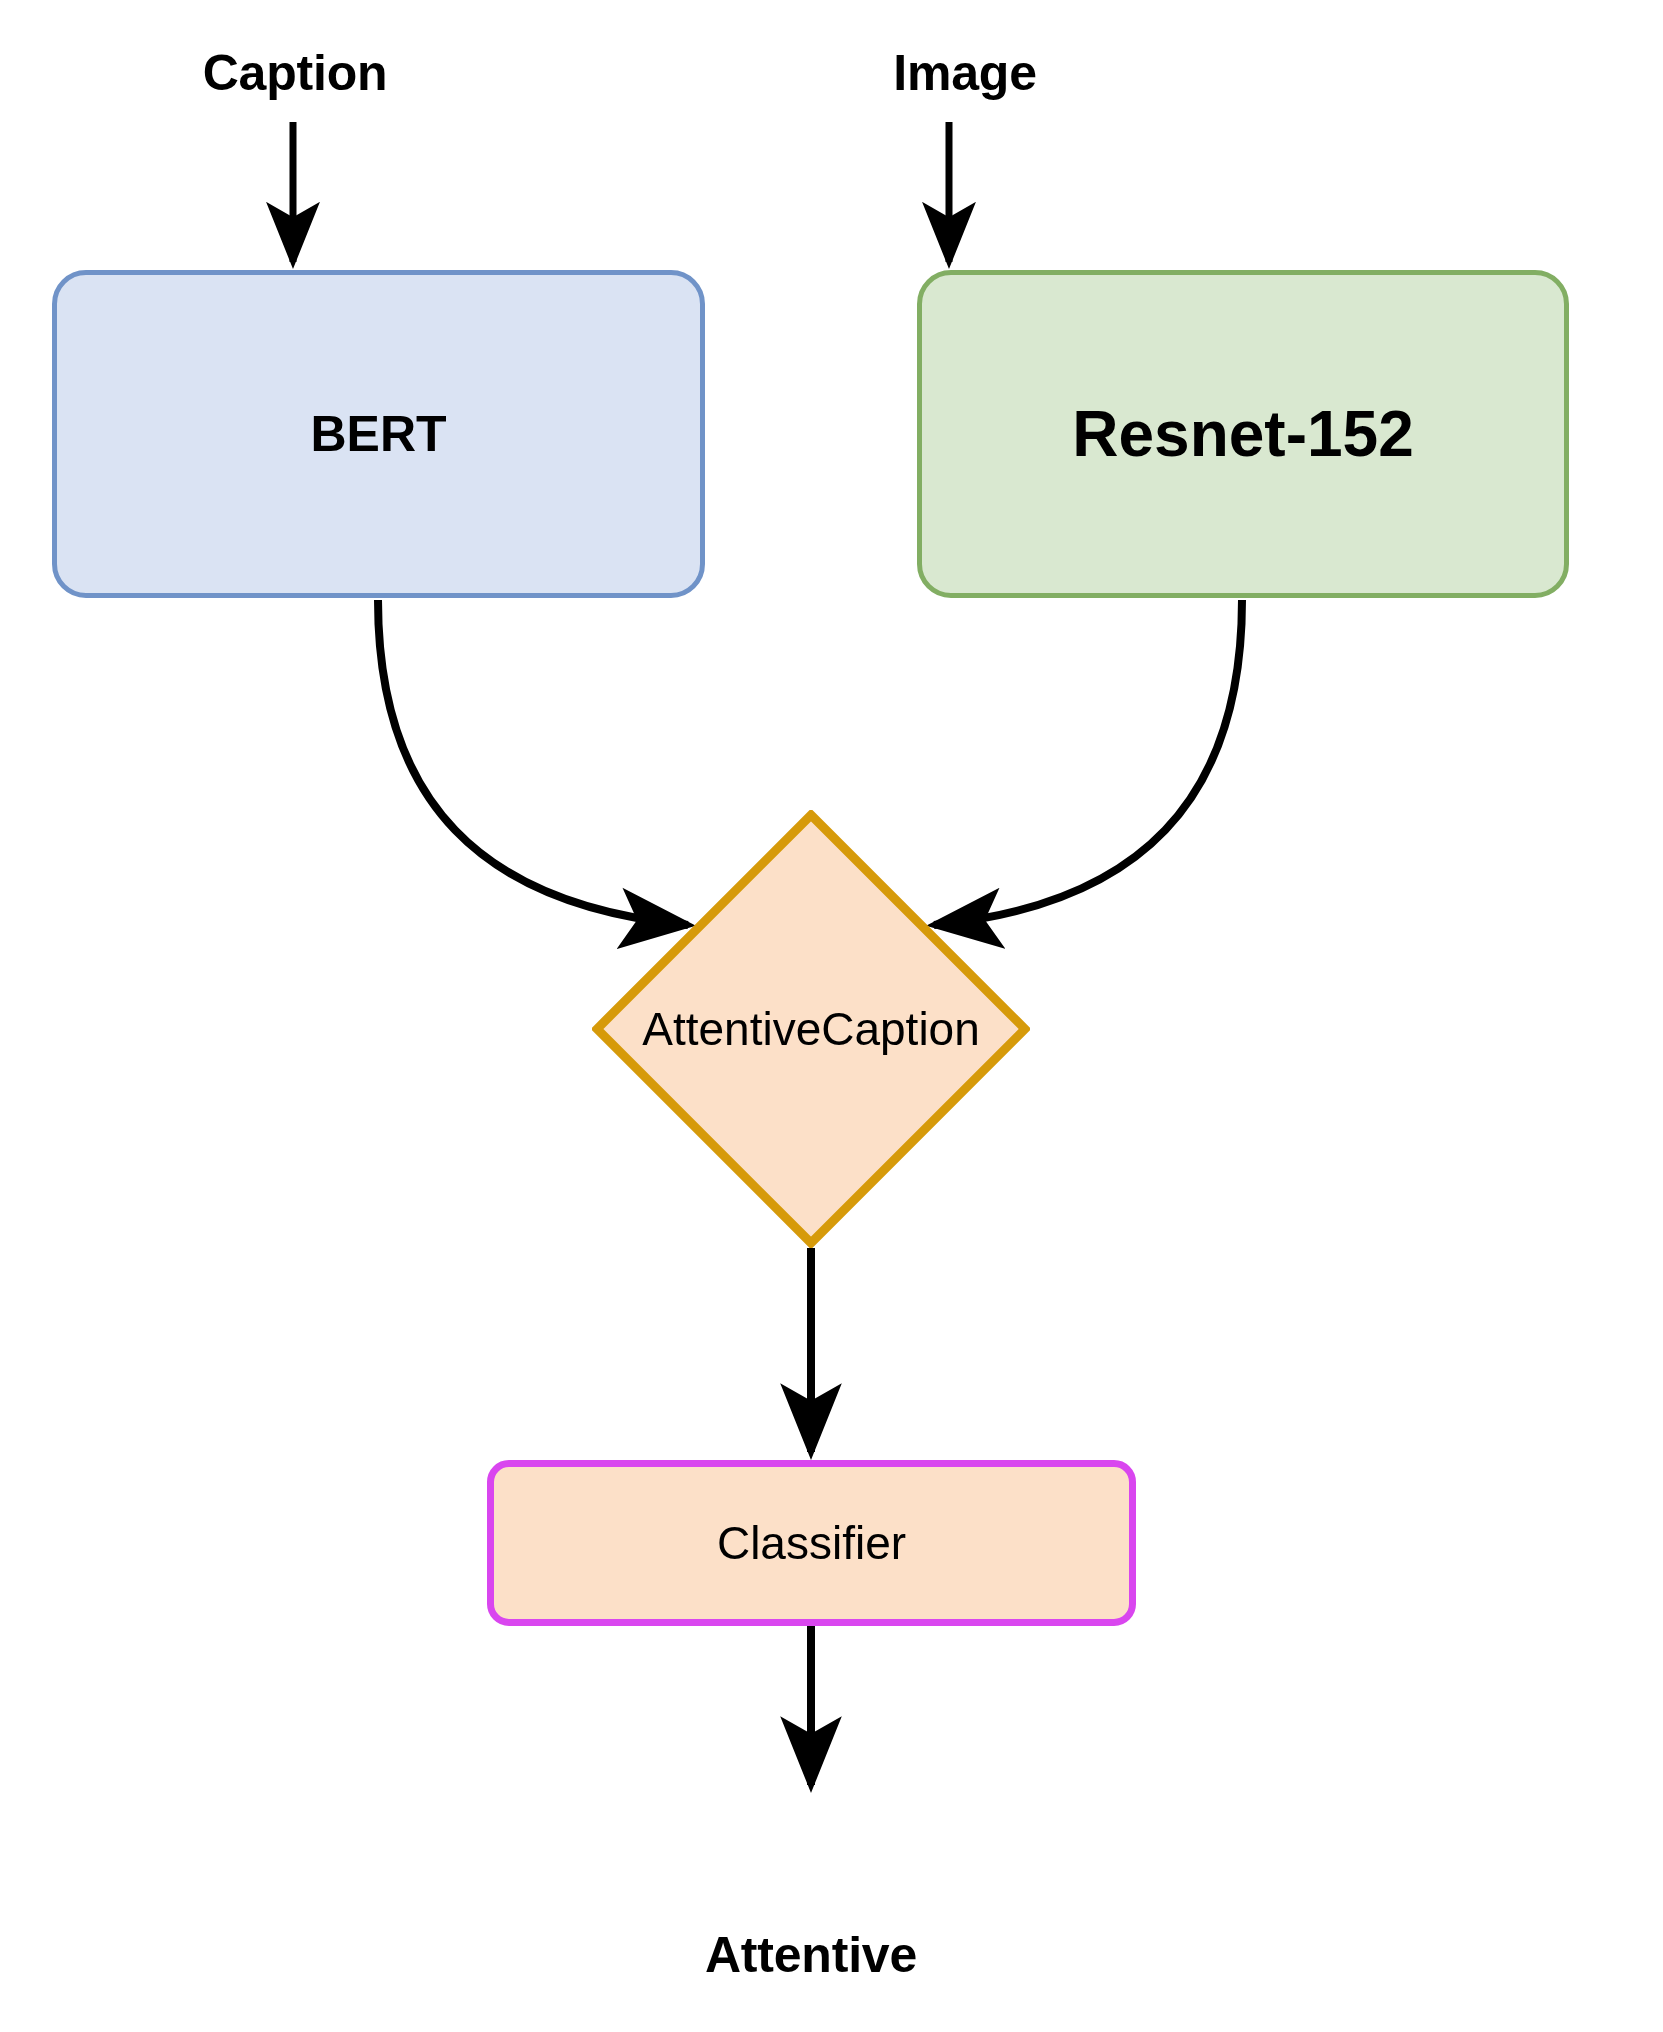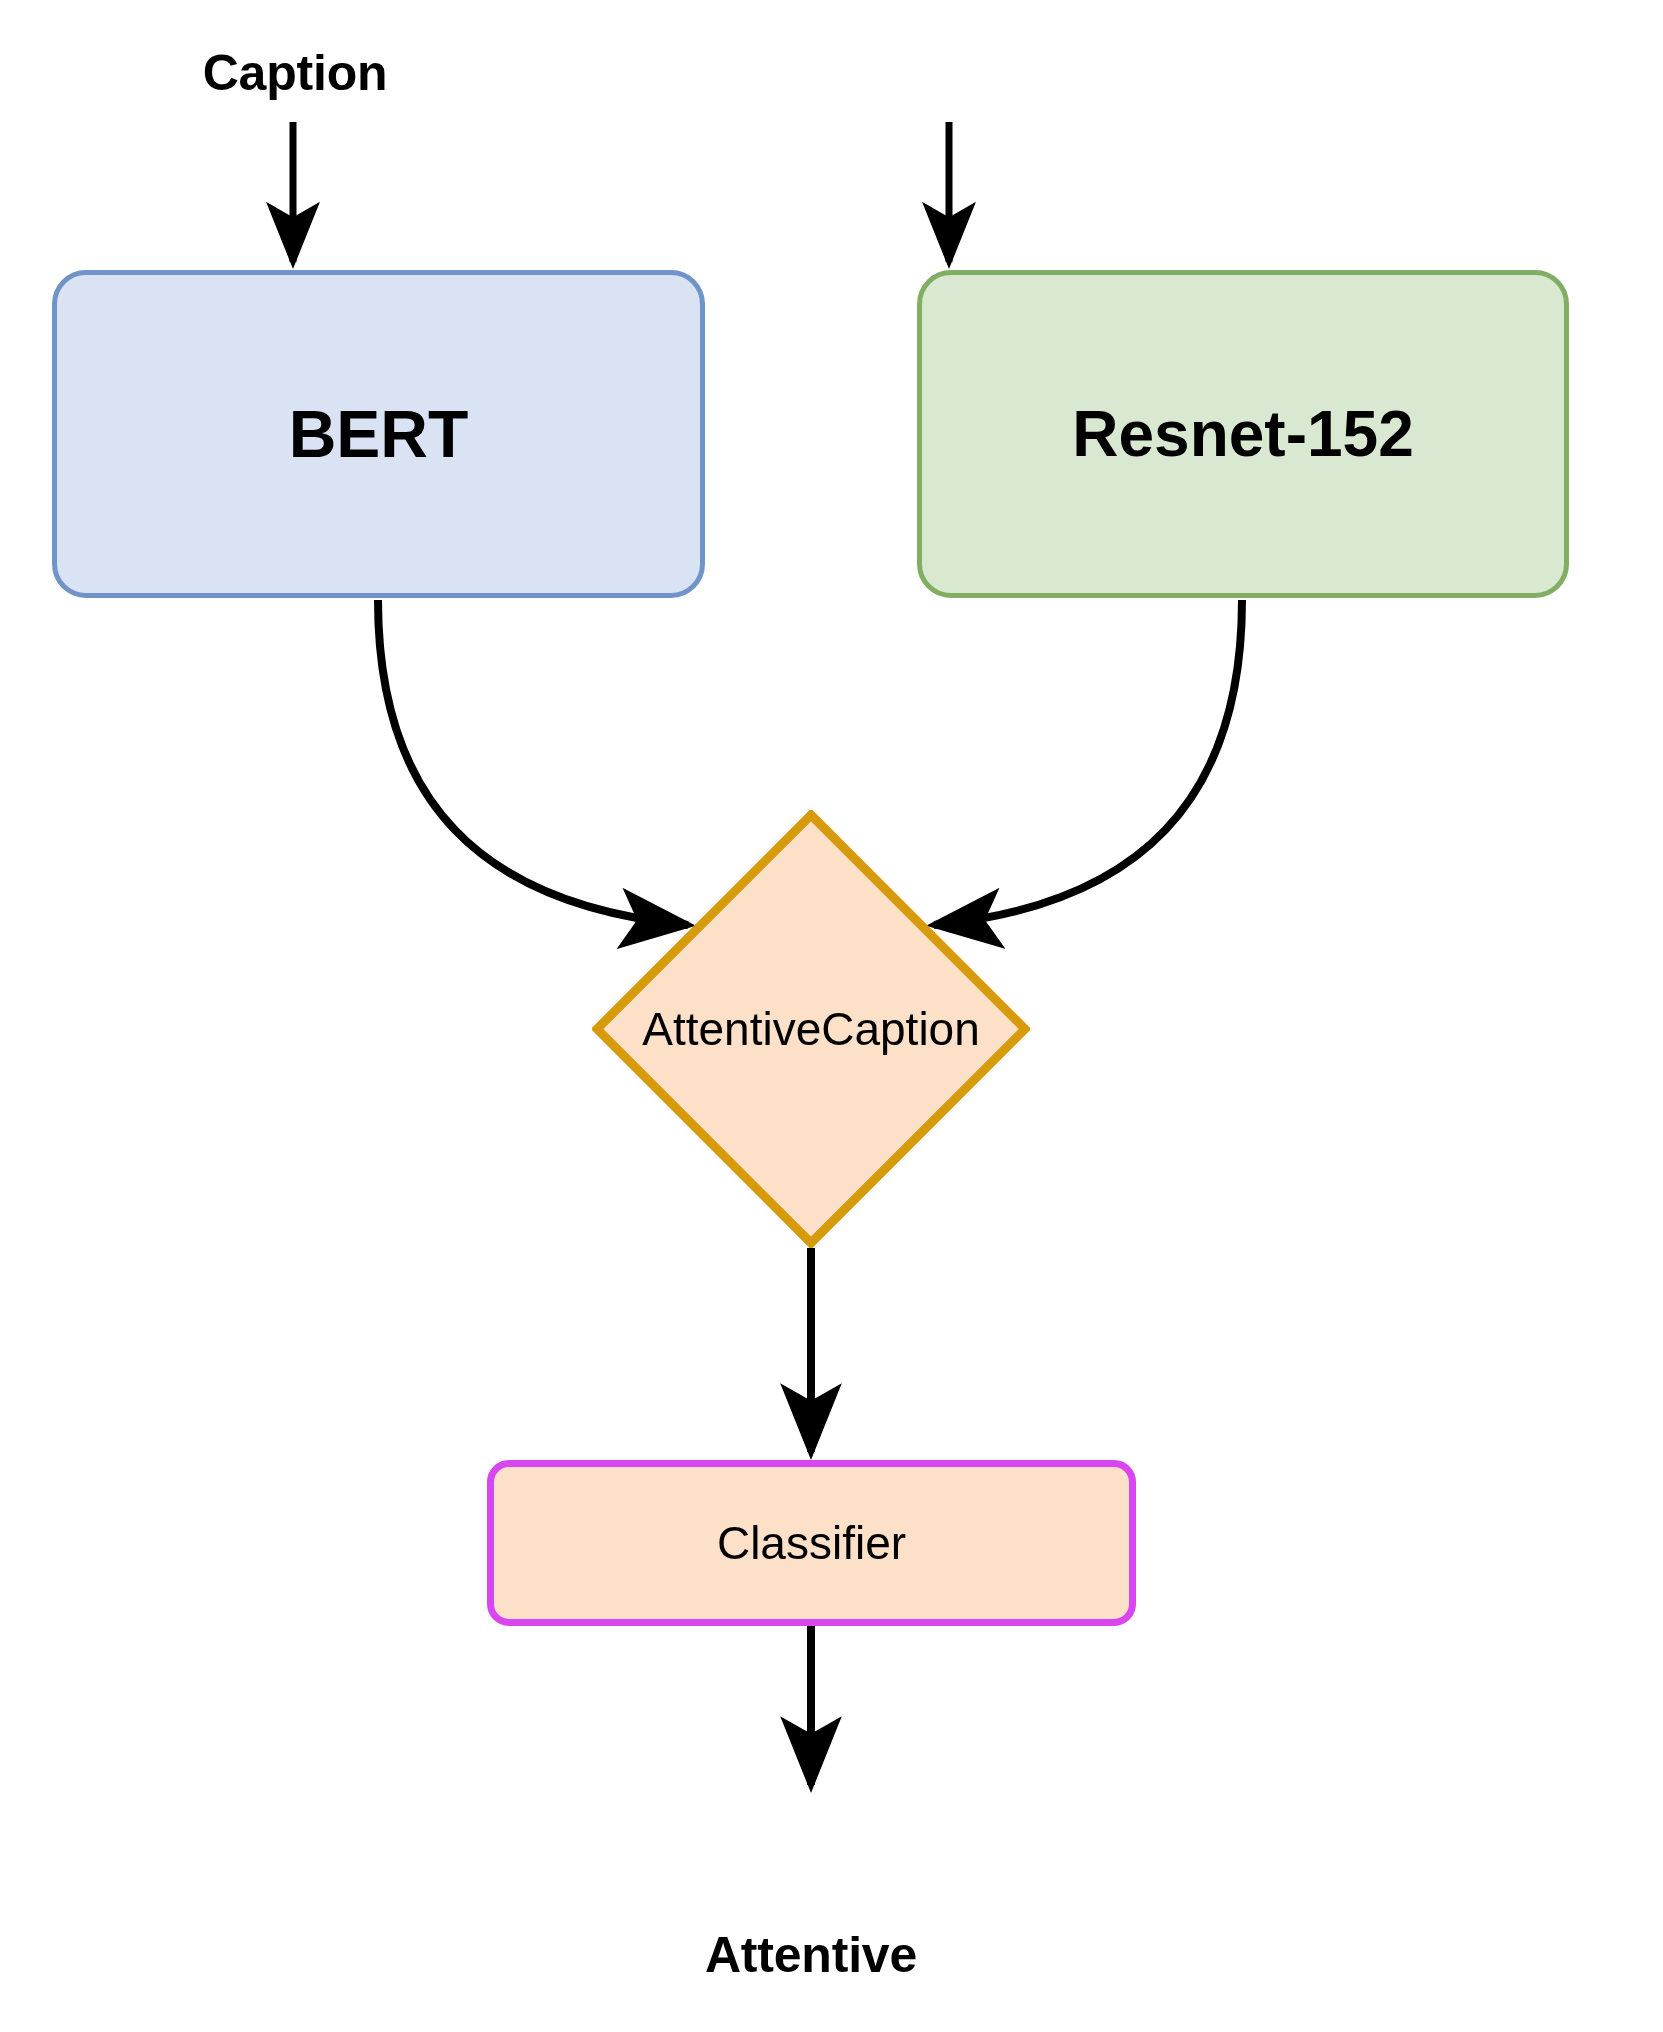--- a/index.html
+++ b/index.html
@@ -71,21 +71,21 @@
     color: #000000;
   }
   #node-bert {
     left: 52px;
     top: 270px;
     width: 653px;
     height: 328px;
     background: #dae3f3;
     border: 5px solid #7093c8;
     border-radius: 34px;
-    font-size: 66px;
+    font-size: 50px;
     font-weight: bold;
   }
   #node-resnet {
     left: 917px;
     top: 270px;
     width: 652px;
     height: 328px;
     background: #d9e8d0;
     border: 5px solid #82ae63;
     border-radius: 34px;
@@ -156,20 +156,21 @@
 
     <path d="M 1242,600 C 1242,800 1140,905 934,925" fill="none" stroke="#000000" stroke-width="8" marker-end="url(#arrowhead)"></path>
 
     <line x1="811" y1="1248" x2="811" y2="1452" stroke="#000000" stroke-width="8" marker-end="url(#arrowhead)"></line>
 
     <line x1="811" y1="1626" x2="811" y2="1785" stroke="#000000" stroke-width="8" marker-end="url(#arrowhead)"></line>
   </svg>
 
   <div class="free-label" id="label-caption">Caption</div>
 
+  <div class="free-label" id="label-image">Image</div>
 
   <div class="free-label" id="label-downstream">
     <div>Attentive</div>
     
     
   </div>
 
   <div class="node-box" id="node-bert">
     <span>BERT</span>
   </div>

